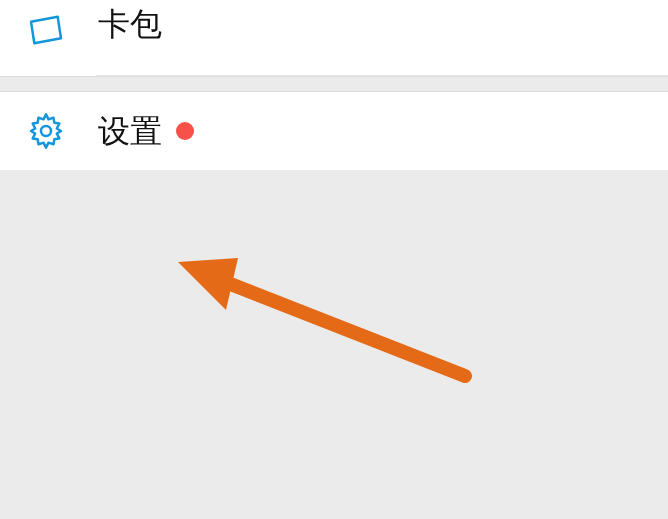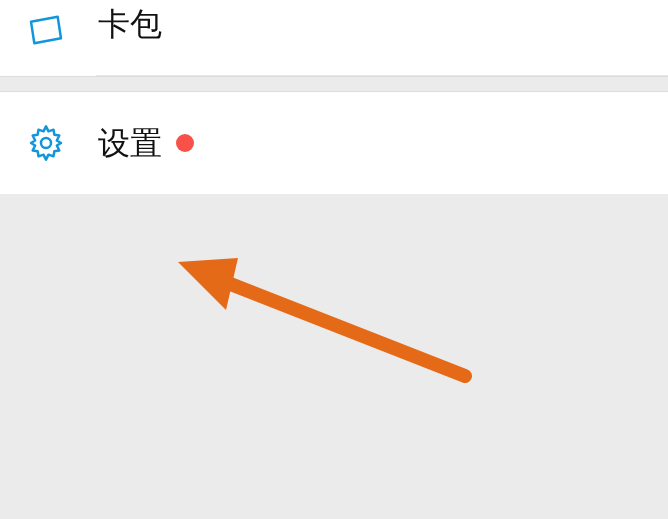--- a/index.html
+++ b/index.html
@@ -83,21 +83,21 @@
   </div>
 
   <div class="divider"></div>
 
 
 </div>
 
 <div class="gap"></div>
 
 <div class="section">
-  <div class="list-item" style="height:102px;">
+  <div class="list-item" style="height:78px;">
     <span class="icon-wrap">
       <svg width="40" height="40" viewBox="0 0 48 48">
         <g fill="none" stroke="#1296db" stroke-width="3" stroke-linejoin="round">
           <circle cx="24" cy="24" r="6"></circle>
           <path d="M24 4 L27 10 L33 8 L34 14 L40 15 L37 21 L42 24 L37 27 L40 33 L34 34 L33 40 L27 38 L24 44 L21 38 L15 40 L14 34 L8 33 L11 27 L6 24 L11 21 L8 15 L14 14 L15 8 L21 10 Z"></path>
         </g>
       </svg>
     </span>
     <span class="label">设置</span>
     <span class="dot"></span>

